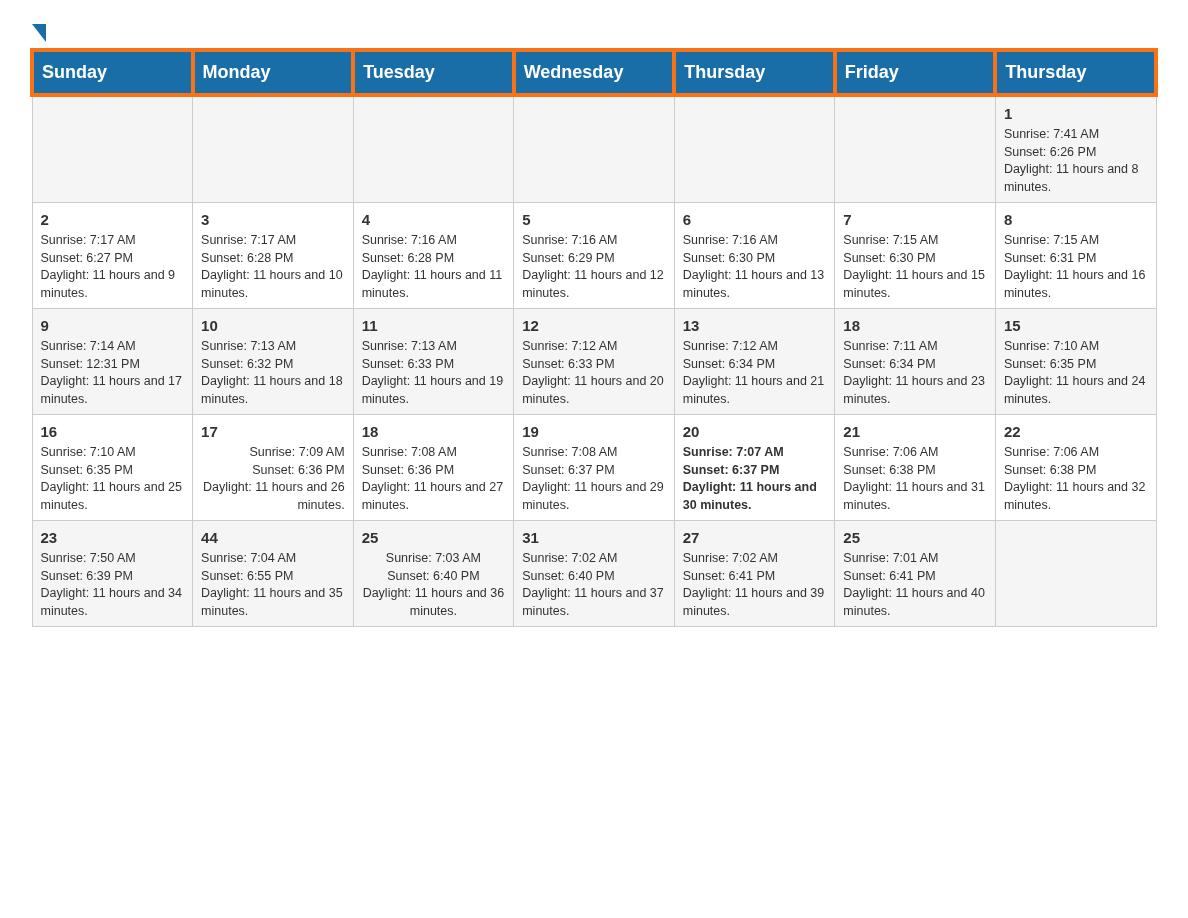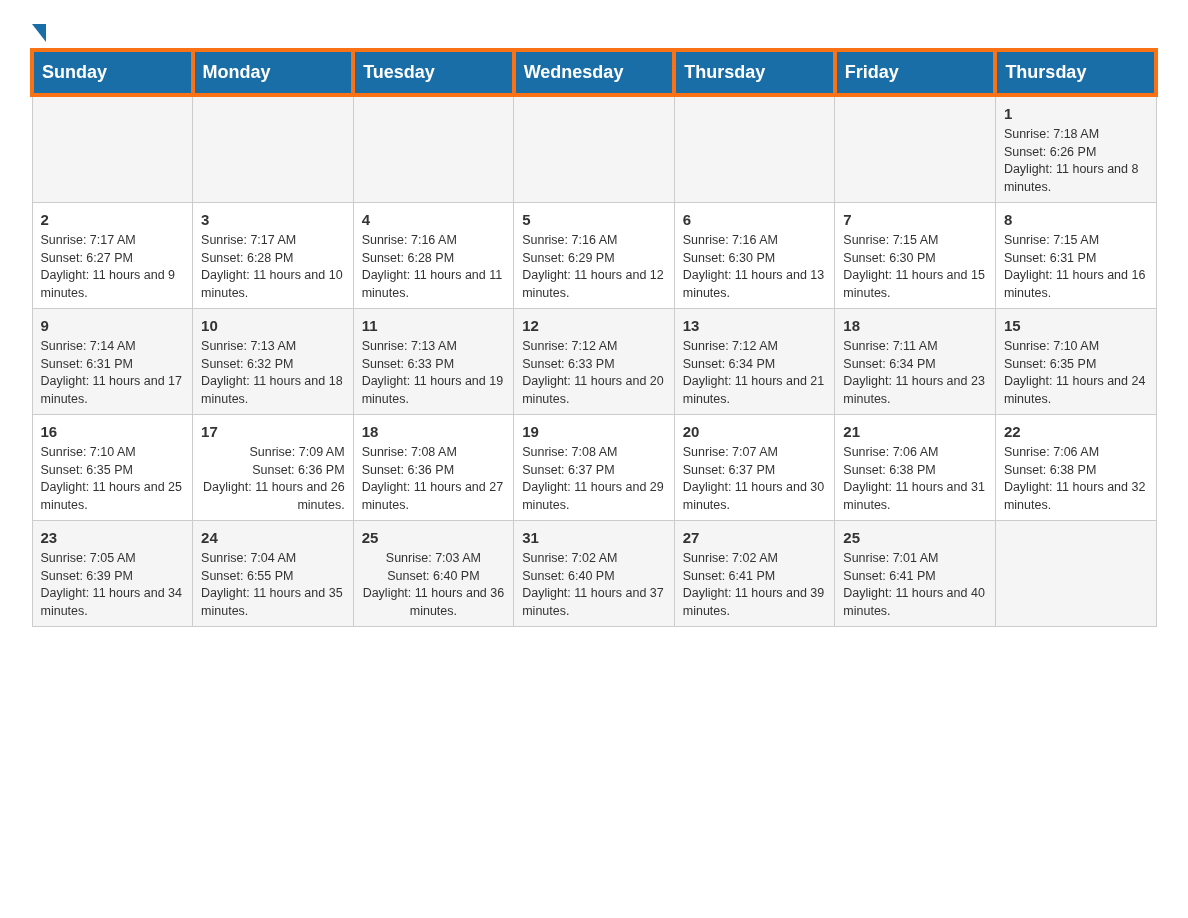--- a/index.html
+++ b/index.html
@@ -136,21 +136,21 @@
   <tbody>
   <tr>
         <td class="empty"></td>
         <td class="empty"></td>
         <td class="empty"></td>
         <td class="empty"></td>
         <td class="empty"></td>
         <td class="empty"></td>
         <td>
           <span class="day-num">1</span>
-          <div class="day-info" style="white-space: pre-line;">Sunrise: 7:18 AM
+          <div class="day-info" style="white-space: pre-line;">Sunrise: 7:41 AM
 Sunset: 6:26 PM
 Daylight: 11 hours and 8 minutes.</div>
         </td>
       </tr>
       <tr>
         <td>
           <span class="day-num">2</span>
           <div class="day-info" style="white-space: pre-line;">Sunrise: 7:17 AM
 Sunset: 6:27 PM
 Daylight: 11 hours and 9 minutes.</div>
@@ -189,21 +189,21 @@
           <span class="day-num">8</span>
           <div class="day-info" style="white-space: pre-line;">Sunrise: 7:15 AM
 Sunset: 6:31 PM
 Daylight: 11 hours and 16 minutes.</div>
         </td>
       </tr>
       <tr>
         <td>
           <span class="day-num">9</span>
           <div class="day-info" style="white-space: pre-line;">Sunrise: 7:14 AM
-Sunset: 6:31 PM
+Sunset: 12:31 PM
 Daylight: 11 hours and 17 minutes.</div>
         </td>
         <td>
           <span class="day-num">10</span>
           <div class="day-info" style="white-space: pre-line;">Sunrise: 7:13 AM
 Sunset: 6:32 PM
 Daylight: 11 hours and 18 minutes.</div>
         </td>
         <td>
           <span class="day-num">11</span>
@@ -256,46 +256,46 @@
 Daylight: 11 hours and 27 minutes.</div>
         </td>
         <td>
           <span class="day-num">19</span>
           <div class="day-info" style="white-space: pre-line;">Sunrise: 7:08 AM
 Sunset: 6:37 PM
 Daylight: 11 hours and 29 minutes.</div>
         </td>
         <td>
           <span class="day-num">20</span>
-          <div class="day-info" style="white-space: pre-line;">Sunrise: 7:07 AM
+          <div class="day-info" style="white-space: pre-line; font-weight: bold;">Sunrise: 7:07 AM
 Sunset: 6:37 PM
 Daylight: 11 hours and 30 minutes.</div>
         </td>
         <td>
           <span class="day-num">21</span>
           <div class="day-info" style="white-space: pre-line;">Sunrise: 7:06 AM
 Sunset: 6:38 PM
 Daylight: 11 hours and 31 minutes.</div>
         </td>
         <td>
           <span class="day-num">22</span>
           <div class="day-info" style="white-space: pre-line;">Sunrise: 7:06 AM
 Sunset: 6:38 PM
 Daylight: 11 hours and 32 minutes.</div>
         </td>
       </tr>
       <tr>
         <td>
           <span class="day-num">23</span>
-          <div class="day-info" style="white-space: pre-line;">Sunrise: 7:05 AM
+          <div class="day-info" style="white-space: pre-line;">Sunrise: 7:50 AM
 Sunset: 6:39 PM
 Daylight: 11 hours and 34 minutes.</div>
         </td>
         <td>
-          <span class="day-num">24</span>
+          <span class="day-num">44</span>
           <div class="day-info" style="white-space: pre-line;">Sunrise: 7:04 AM
 Sunset: 6:55 PM
 Daylight: 11 hours and 35 minutes.</div>
         </td>
         <td>
           <span class="day-num">25</span>
           <div class="day-info" style="white-space: pre-line; text-align: center;">Sunrise: 7:03 AM
 Sunset: 6:40 PM
 Daylight: 11 hours and 36 minutes.</div>
         </td>

